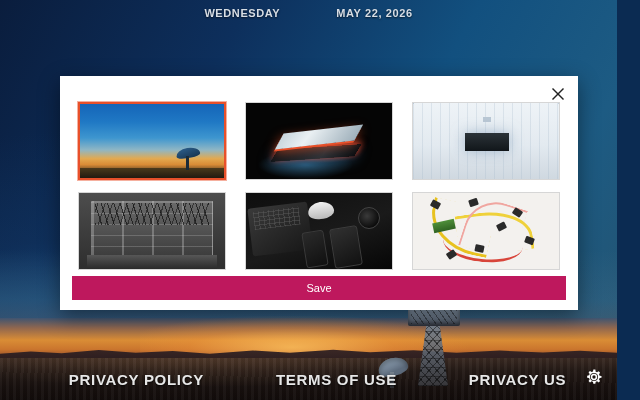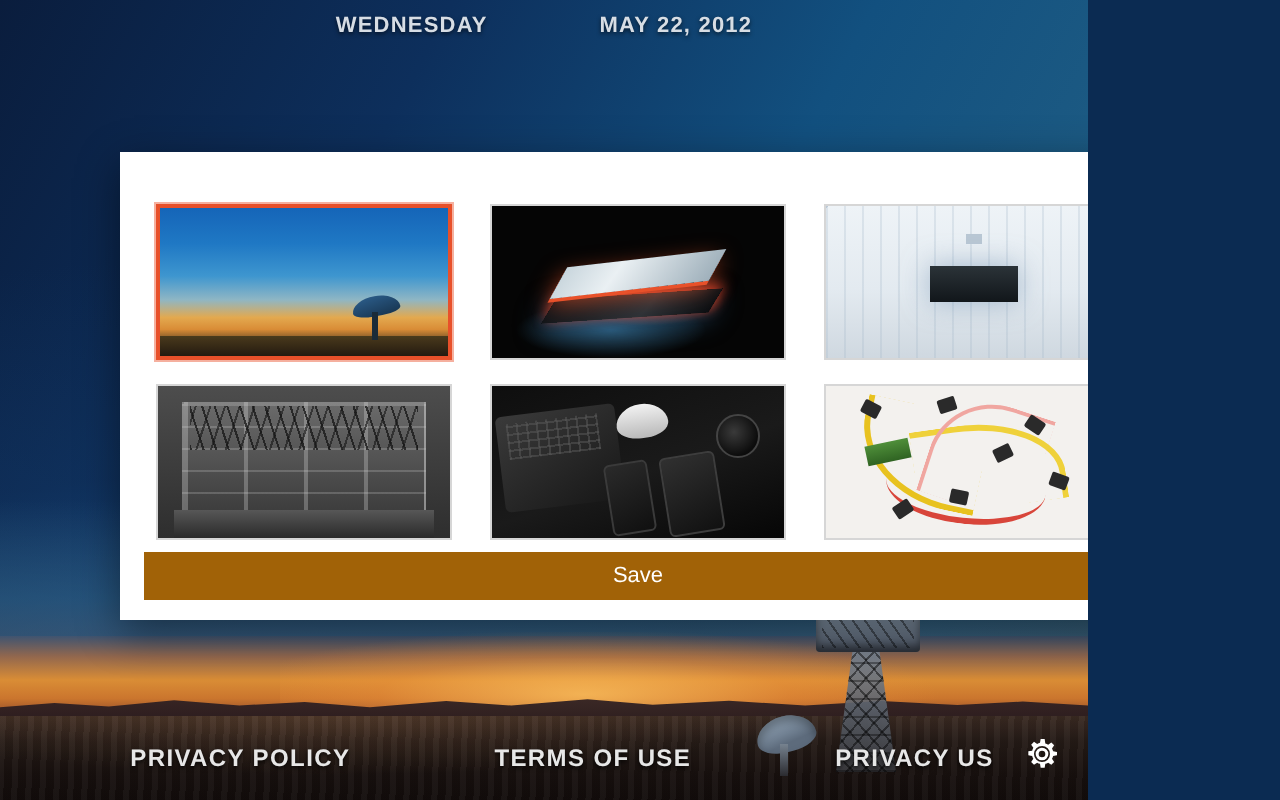--- a/index.html
+++ b/index.html
@@ -10,21 +10,21 @@
     width: 640px;
     height: 400px;
     overflow: hidden;
     font-family: "Liberation Sans", sans-serif;
     background: #0b2b52;
   }
 
   
   .desktop {
     position: relative;
-    width: 544px;
+    width: 617px;
     height: 400px;
     overflow: hidden;
   }
   
   .sky {
     position: absolute;
     inset: 0;
     background:
       radial-gradient(ellipse 120% 90% at 18% 100%, rgba(36,96,150,0.85) 0%, rgba(20,58,104,0.35) 45%, rgba(0,0,0,0) 75%),
       linear-gradient(118deg, #0a1d3d 0%, #0d2f5c 30%, #12507f 58%, #1d5b83 80%, #24526e 100%);
@@ -165,21 +165,21 @@
     top: 370px;
     height: 18px;
     display: flex;
     align-items: center;
     justify-content: center;
     gap: 54px;
     z-index: 6;
   }
   .footer-link {
     color: #e7e7e7;
-    font-size: 12px;
+    font-size: 15px;
     font-weight: bold;
     letter-spacing: 0.7px;
     text-decoration: none;
     text-shadow: 0 1px 2px rgba(0,0,0,0.85);
     cursor: pointer;
     margin-left: 18px;
   }
 
   
   .gear-btn {
@@ -432,21 +432,21 @@
   .art-cables .k5 { left: 62px; top: 52px; transform: rotate(12deg); }
   .art-cables .k6 { left: 34px; top: 58px; transform: rotate(-34deg); }
   .art-cables .k7 { left: 112px; top: 44px; transform: rotate(20deg); }
 
   
   .save-btn {
     position: absolute;
     left: 12px; right: 12px;
     bottom: 10px;
     height: 24px;
-    background: #a16207;
+    background: #be185d;
     color: #ffffff;
     font-size: 11px;
     border: none;
     display: flex;
     align-items: center;
     justify-content: center;
     cursor: pointer;
     font-family: "Liberation Sans", sans-serif;
   }
 </style>
@@ -465,21 +465,21 @@
   <div class="telescope">
     <div class="tel-tower"></div>
     <div class="tel-lattice"></div>
     <div class="tel-head"></div>
     <div class="tel-dish"></div>
     <div class="tel-dish-mast"></div>
   </div>
 
   <div class="topbar">
     <span class="topbar-item">WEDNESDAY</span>
-    <span class="topbar-item">MAY 22, 2012</span>
+    <span class="topbar-item">MAY 22, 2026</span>
   </div>
 
   <div class="modal-shadow">
     <div class="modal">
 
       <div class="modal-close">
         <svg width="14" height="14" viewBox="0 0 14 14">
           <line x1="1.5" y1="1.5" x2="12.5" y2="12.5" stroke="#222" stroke-width="1.4"></line>
           <line x1="12.5" y1="1.5" x2="1.5" y2="12.5" stroke="#222" stroke-width="1.4"></line>
         </svg>

